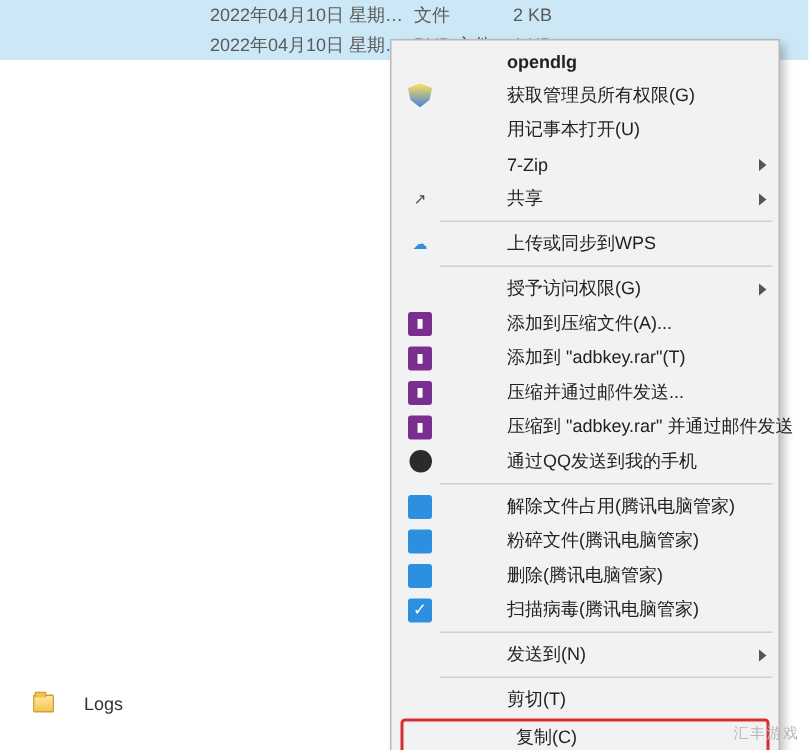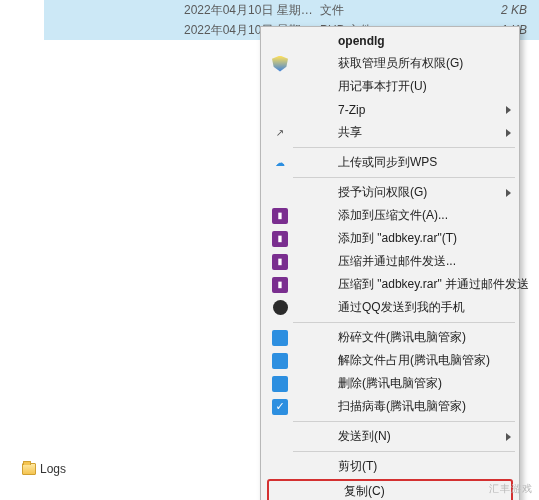--- a/index.html
+++ b/index.html
@@ -15,44 +15,43 @@
   .file-list {
     width: 100%;
   }
   .file-row {
     display: flex;
     align-items: center;
     height: 20px;
     padding: 0 4px;
     gap: 6px;
     color: #333;
-    margin-left: 44px;
   }
   .file-row.selected {
     background: #cce8f6;
   }
   .file-name { width: 130px; overflow: hidden; white-space: nowrap; text-overflow: ellipsis; }
   .file-date { width: 130px; overflow: hidden; white-space: nowrap; text-overflow: ellipsis; color: #5a5a5a; }
   .file-type { width: 60px; color: #5a5a5a; }
-  .file-size { flex: 1; text-align: right; padding-right: 8px; color: #5a5a5a; font-style: italic; }
+  .file-size { flex: 1; padding-right: 8px; color: #5a5a5a; }
 
   .folder-tree {
     position: absolute;
     left: 0;
     bottom: 22px;
     width: 240px;
     font-size: 12px;
     color: #333;
   }
   .tree-row {
     display: flex;
     align-items: center;
     height: 18px;
     padding-left: 22px;
-    gap: 4px;
+    gap: 20px;
   }
   .folder-icon {
     width: 14px; height: 12px;
     background: linear-gradient(#ffe8a0,#f4c451);
     border: 1px solid #d1a030;
     border-radius: 1px;
     position: relative;
   }
   .folder-icon::before {
     content: "";
@@ -240,27 +239,27 @@
         <span class="menu-icon">
           <span class="ico-sq ico-qq"></span>
         </span>
         <span class="menu-label">通过QQ发送到我的手机</span>
       </div>
       <div class="separator"></div>
       <div class="menu-item">
         <span class="menu-icon">
           <span class="ico-sq ico-blue"></span>
         </span>
+        <span class="menu-label">解除文件占用(腾讯电脑管家)</span>
+      </div>
+      <div class="menu-item">
+        <span class="menu-icon">
+          <span class="ico-sq ico-blue"></span>
+        </span>
         <span class="menu-label">粉碎文件(腾讯电脑管家)</span>
-      </div>
-      <div class="menu-item">
-        <span class="menu-icon">
-          <span class="ico-sq ico-blue"></span>
-        </span>
-        <span class="menu-label">解除文件占用(腾讯电脑管家)</span>
       </div>
       <div class="menu-item">
         <span class="menu-icon">
           <span class="ico-sq ico-blue"></span>
         </span>
         <span class="menu-label">删除(腾讯电脑管家)</span>
       </div>
       <div class="menu-item">
         <span class="menu-icon">
           <span class="ico-sq ico-bluechk">✓</span>

